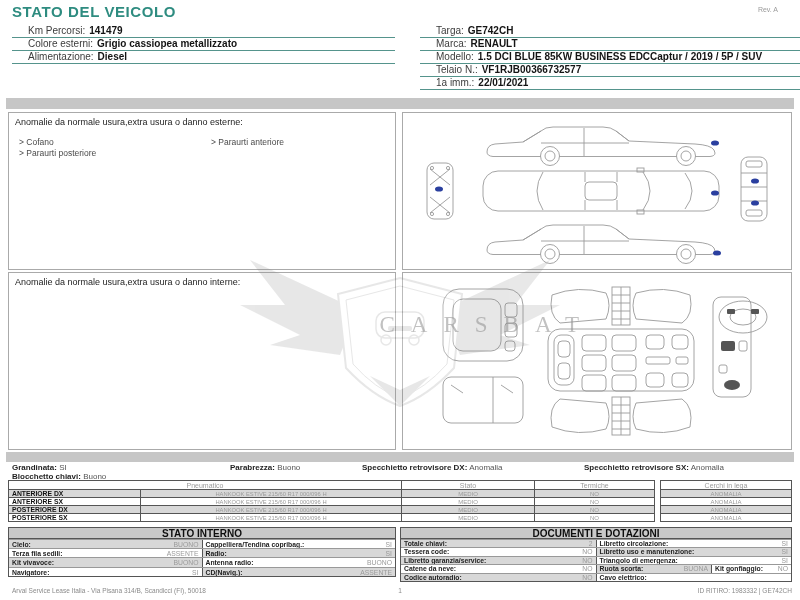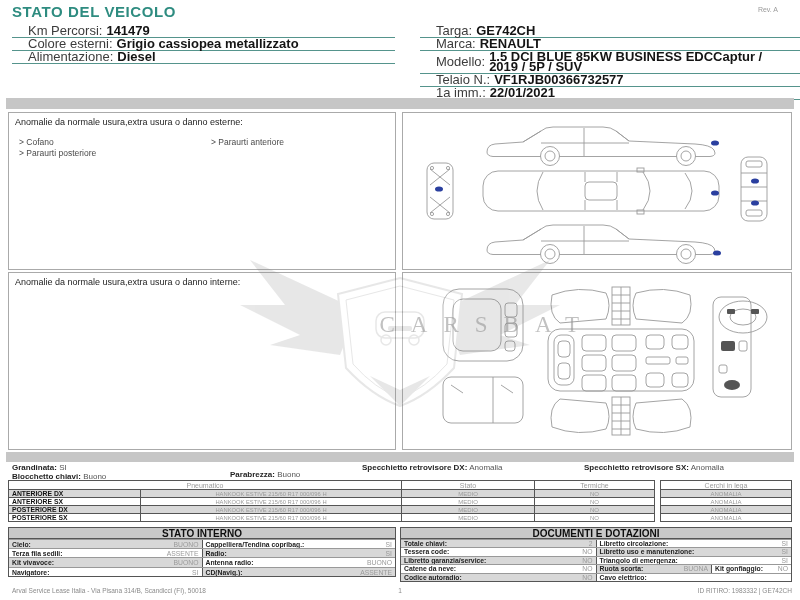--- a/index.html
+++ b/index.html
@@ -10,21 +10,21 @@
   
   .title { position:absolute; left:12px; top:3px; font-size:15px; font-weight:bold;
            color:#2e8c80; letter-spacing:0.6px; }
   .rev { position:absolute; right:22px; top:6px; font-size:7px; color:#9a9a9a; }
 
   .hdr-block { position:absolute; top:25px; }
   .hdr-left  { left:12px;  width:383px; }
   .hdr-right { left:420px; width:392px; }
   .field-row { display:flex; align-items:center; flex-wrap:wrap;
                border-bottom:1px solid #55948c; padding:1px 16px; min-height:12px;
-               font-size:13px; line-height:10px; }
+               font-size:10px; line-height:10px; }
   .field-label { color:#3c3c3c; margin-right:4px; white-space:nowrap; }
   .field-value { font-weight:bold; color:#141414; }
   .modello-value { display:inline-block; width:305px; vertical-align:top; }
 
   .gray-bar { position:absolute; left:6px; width:788px; background:#c6c6c6; }
   .bar-top { top:98px; height:11px; }
   .bar-mid { top:452px; height:10px; }
 
   
   .sec-box { position:absolute; border:1px solid #aaa; background:#fff; }
@@ -48,21 +48,21 @@
   .wm-text { position:absolute; left:-25px; top:62px; width:390px; text-align:right;
              font-family:"Liberation Serif", serif; font-size:23px; color:#8f8f8f;
              letter-spacing:16px; opacity:0.55; white-space:nowrap; }
 
   
   .cond { position:absolute; top:463px; left:0; width:800px; height:20px;
           font-size:8px; line-height:9px;text-decoration:underline; }
   .cond-item { position:absolute; white-space:nowrap; }
   .cond-label { font-weight:bold; color:#1f1f1f; }
   .cond-value { color:#555; }
-  .ci-0 { left:12px; top:0; } .ci-1 { left:230px; top:0;margin-top:7px; }
+  .ci-0 { left:12px; top:0; } .ci-1 { left:230px; top:0; }
   .ci-2 { left:362px; top:0; } .ci-3 { left:584px; top:0; }
   .ci-4 { left:12px; top:9px; }
 
   
   table { border-collapse:collapse; table-layout:fixed; position:absolute; }
   .tires { left:8px; top:480px; width:646px; }
   .cerchi { left:660px; top:480px; width:132px; }
   th,td { border:1px solid #555; overflow:hidden; white-space:nowrap; }
   th { height:9px; font-size:7px; font-weight:normal; color:#9a9a9a; text-align:center; }
   td { height:8px; font-size:6px; color:#9a9a9a; text-align:center; }

